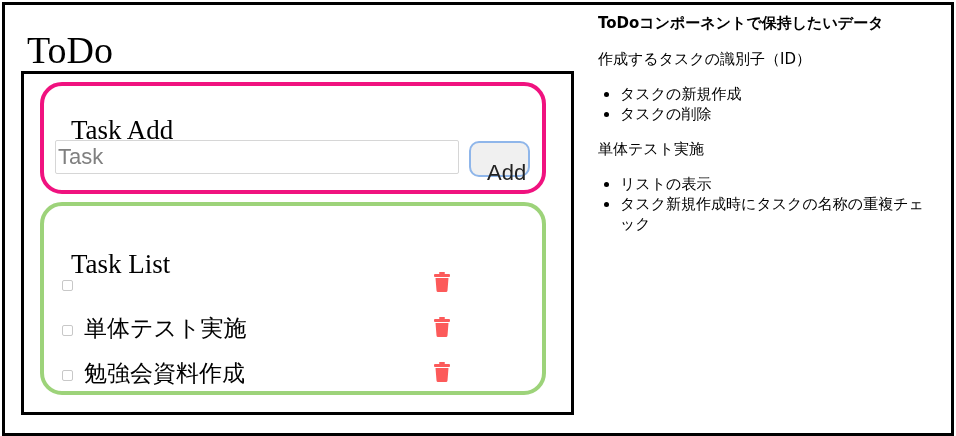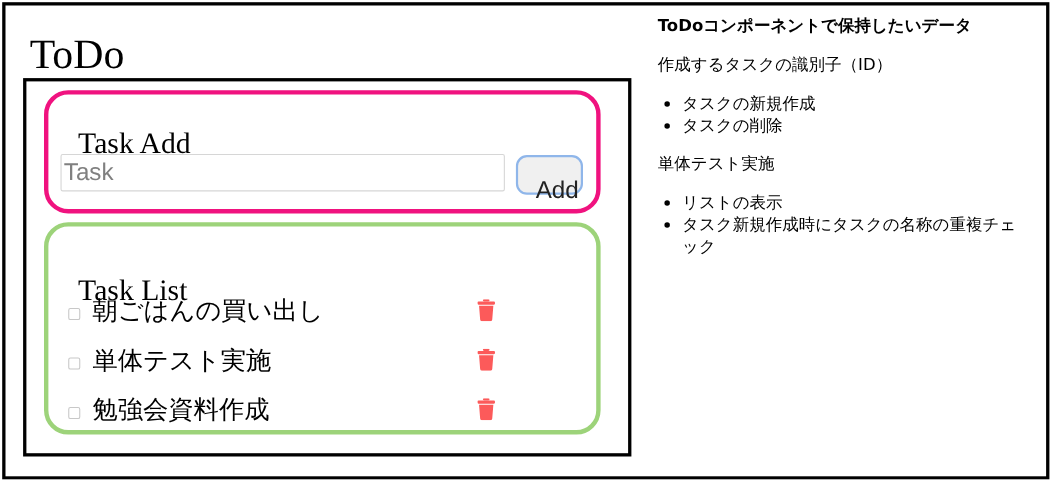--- a/index.html
+++ b/index.html
@@ -86,21 +86,20 @@
   <h2 class="panel-title">Task Add</h2>
   <input class="task-input" type="text" placeholder="Task" style="">
   <button class="add-button">Add</button>
 </section>
 
 <section class="panel panel-list">
   <h2 class="panel-title">Task List</h2>
   <ul class="task-list">
     <li class="task-item">
       <input type="checkbox" class="task-check" style="">
-      <span class="task-label">朝ごはんの買い出し</span>
       <svg class="trash" viewBox="0 0 16 20">
         <rect x="5" y="0" width="6" height="2" rx="1" fill="#fc5a5a"></rect>
         <rect x="0" y="2" width="16" height="3" rx="1" fill="#fc5a5a"></rect>
         <path d="M1.5 6 H14.5 L13.5 18.5 Q13.4 20 12 20 H4 Q2.6 20 2.5 18.5 Z" fill="#fc5a5a"></path>
       </svg>
     </li>
     <li class="task-item">
       <input type="checkbox" class="task-check" style="">
       <span class="task-label">単体テスト実施</span>
       <svg class="trash" viewBox="0 0 16 20">

